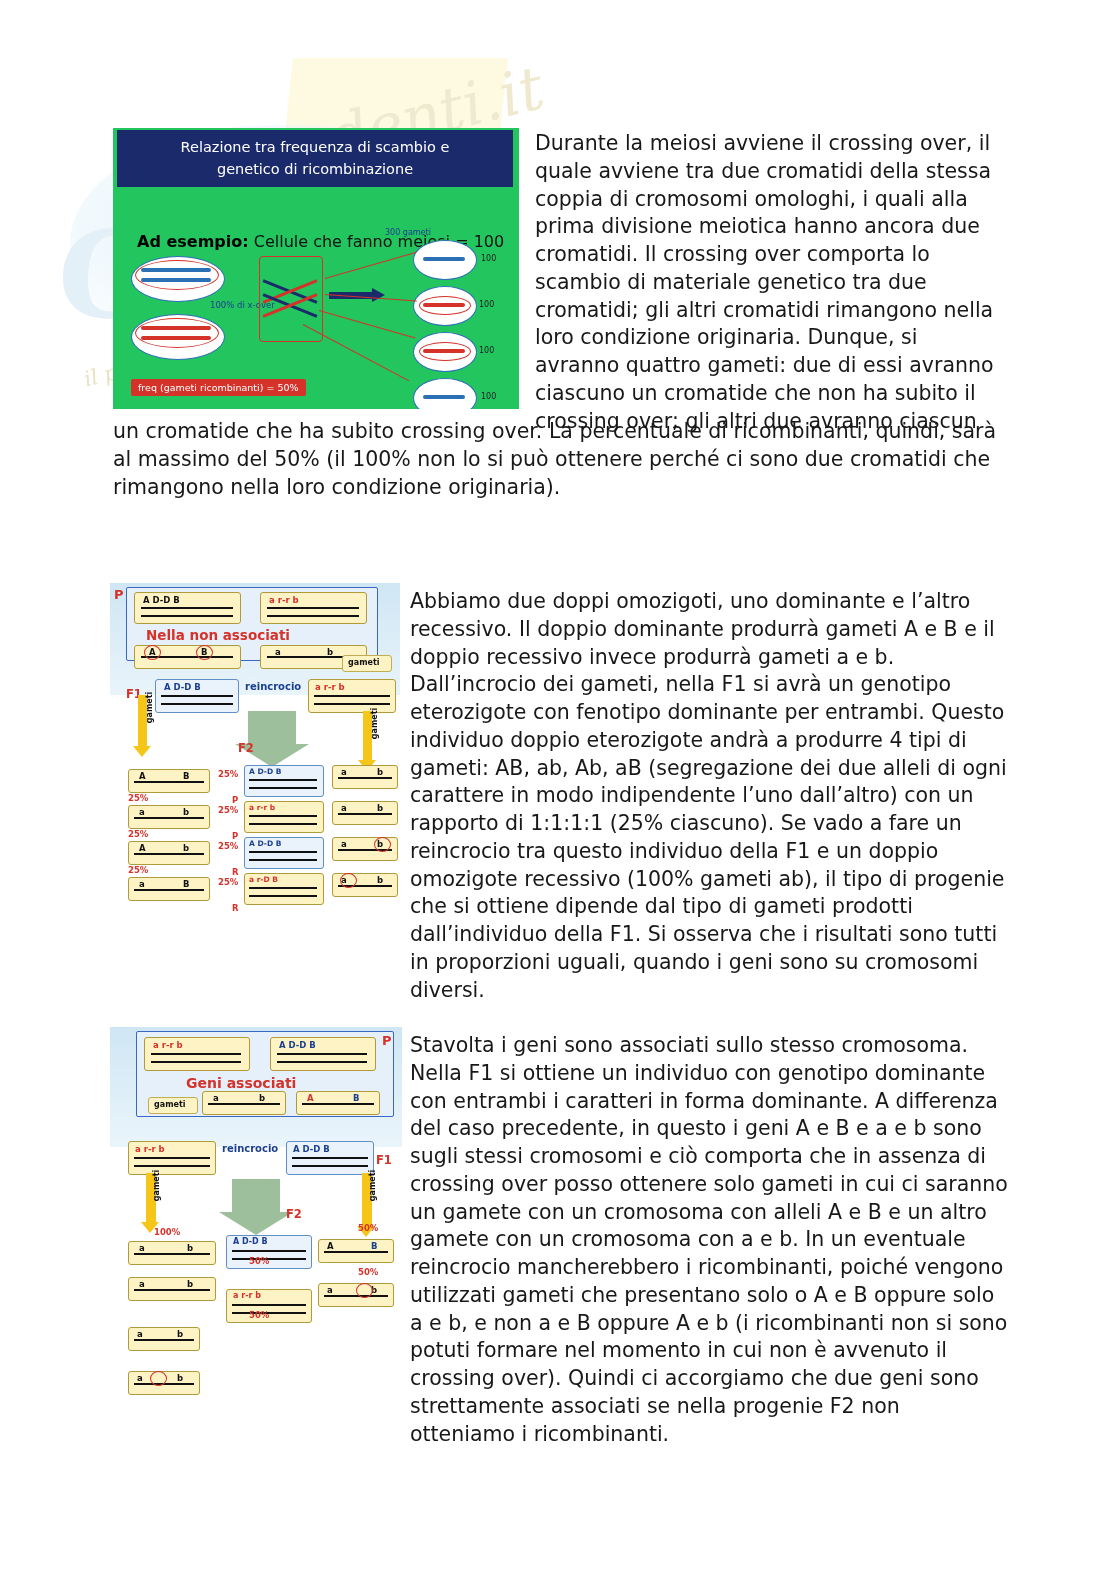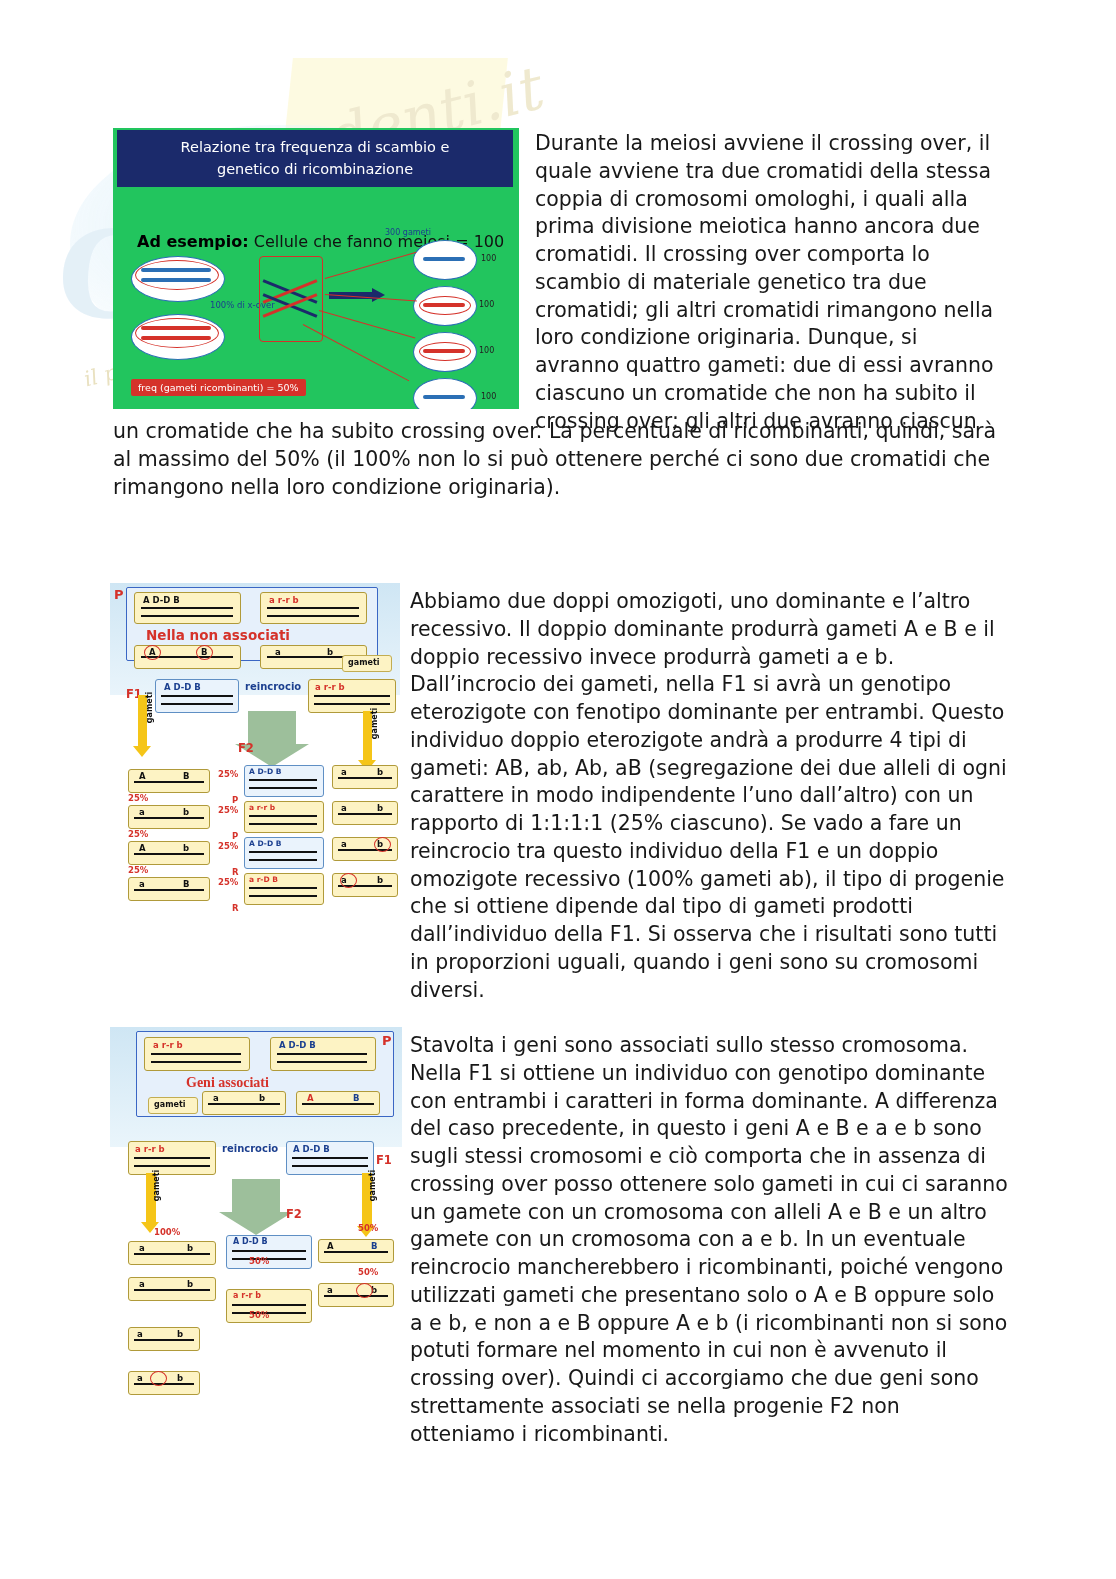--- a/index.html
+++ b/index.html
@@ -585,21 +585,21 @@
       <div class="gtxt red" style="left:8px; top:2px;">a r-r b</div>
       <div class="gl" style="left:6px; top:15px; width:90px;"></div>
       <div class="gl" style="left:6px; top:23px; width:90px;"></div>
     </div>
     <div class="gbox" style="left:160px; top:10px; width:104px; height:32px;">
       <div class="gtxt blue" style="left:8px; top:2px;">A D-D B</div>
       <div class="gl" style="left:6px; top:15px; width:90px;"></div>
       <div class="gl" style="left:6px; top:23px; width:90px;"></div>
     </div>
 
-    <div class="hdr" style="left:76px; top:48px; font-size:14px; color:#d5322a;font-family:Liberation Serif, serif;">Geni associati</div>
+    <div class="hdr" style="left:76px; top:48px; font-size:14px; color:#d5322a;">Geni associati</div>
 
     <div class="gbox plain" style="left:38px; top:70px; width:48px; height:15px;">
       <div class="gtxt" style="left:5px; top:2px; font-size:8px;">gameti</div>
     </div>
     <div class="gbox" style="left:92px; top:64px; width:82px; height:22px;">
       <div class="gl" style="left:5px; top:11px; width:72px;"></div>
       <div class="gtxt" style="left:10px; top:1px;">a</div>
       <div class="gtxt" style="left:56px; top:1px;">b</div>
     </div>
     <div class="gbox" style="left:186px; top:64px; width:82px; height:22px;">

